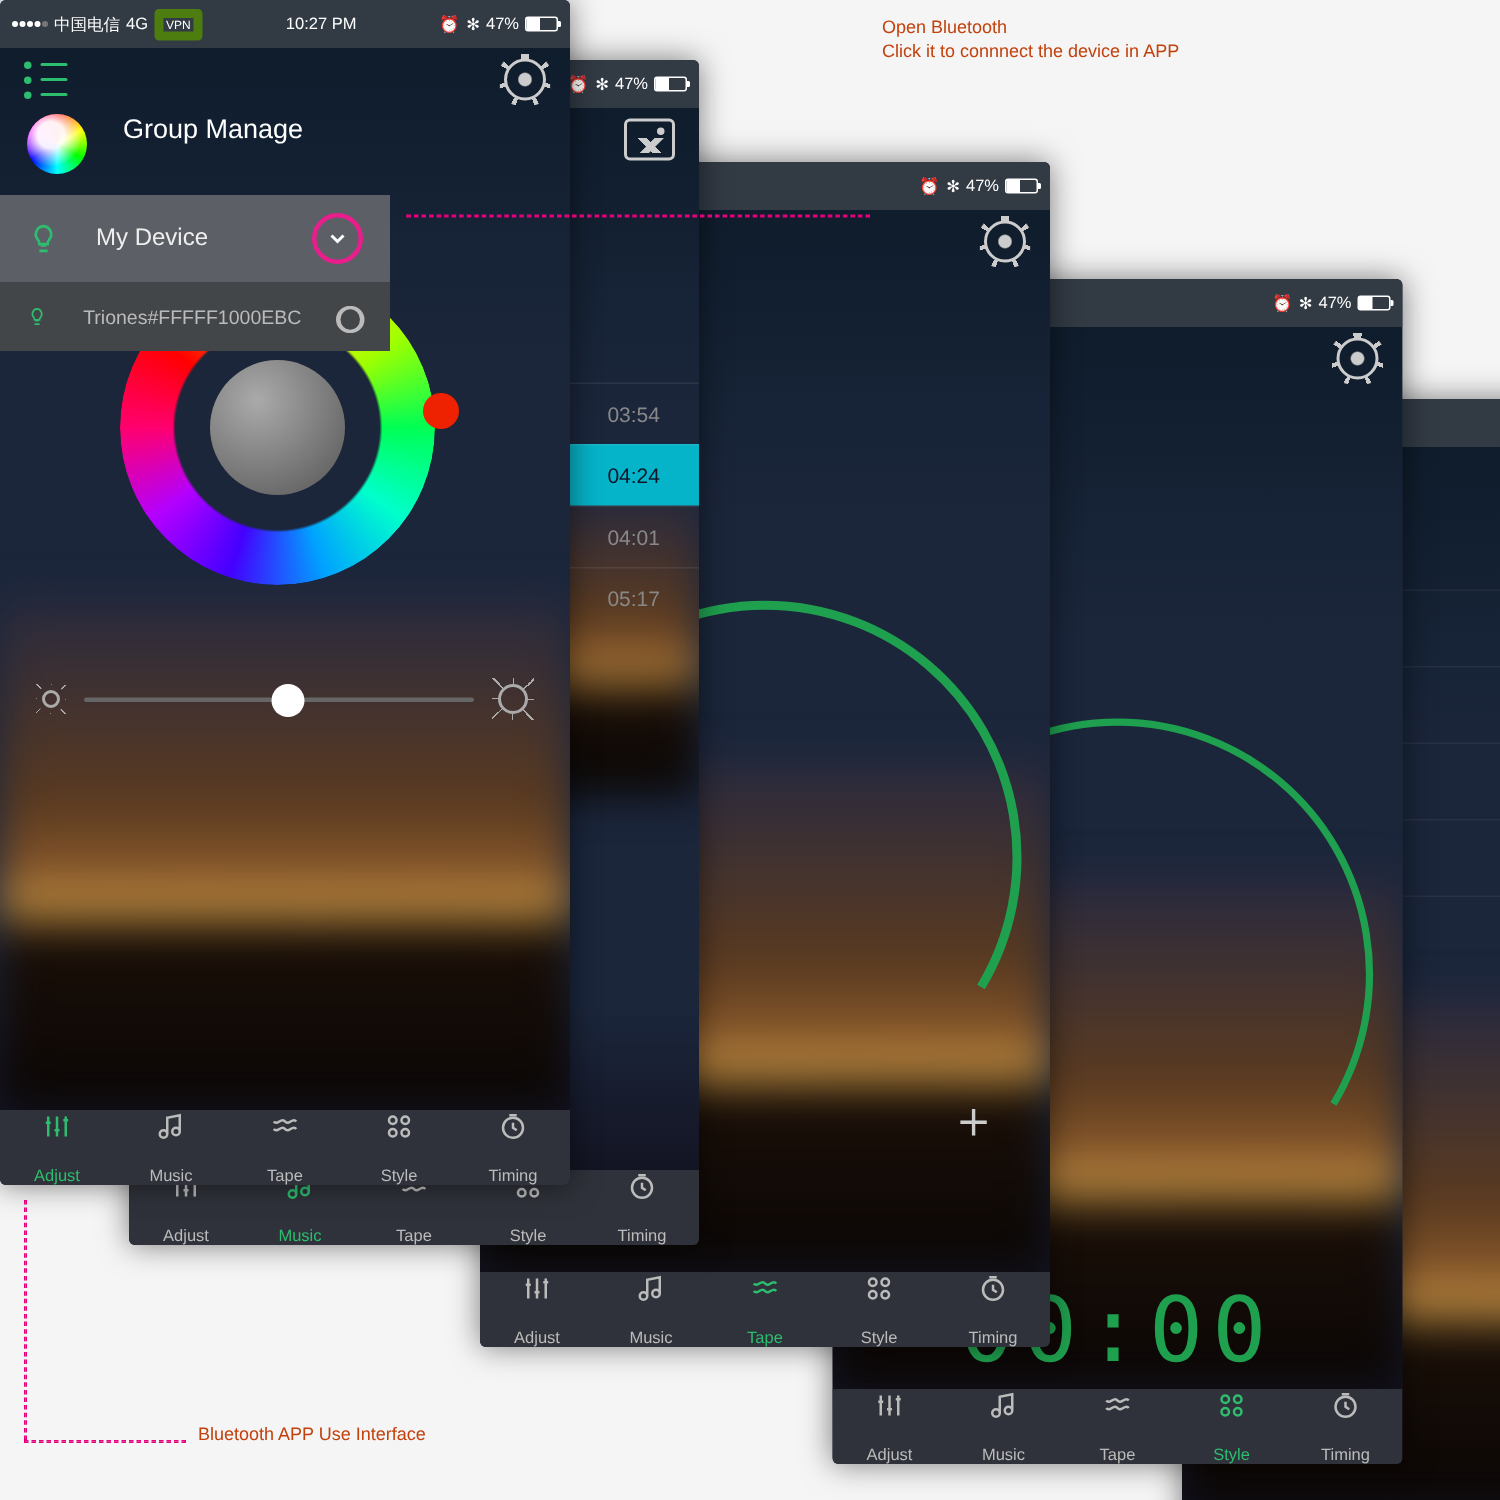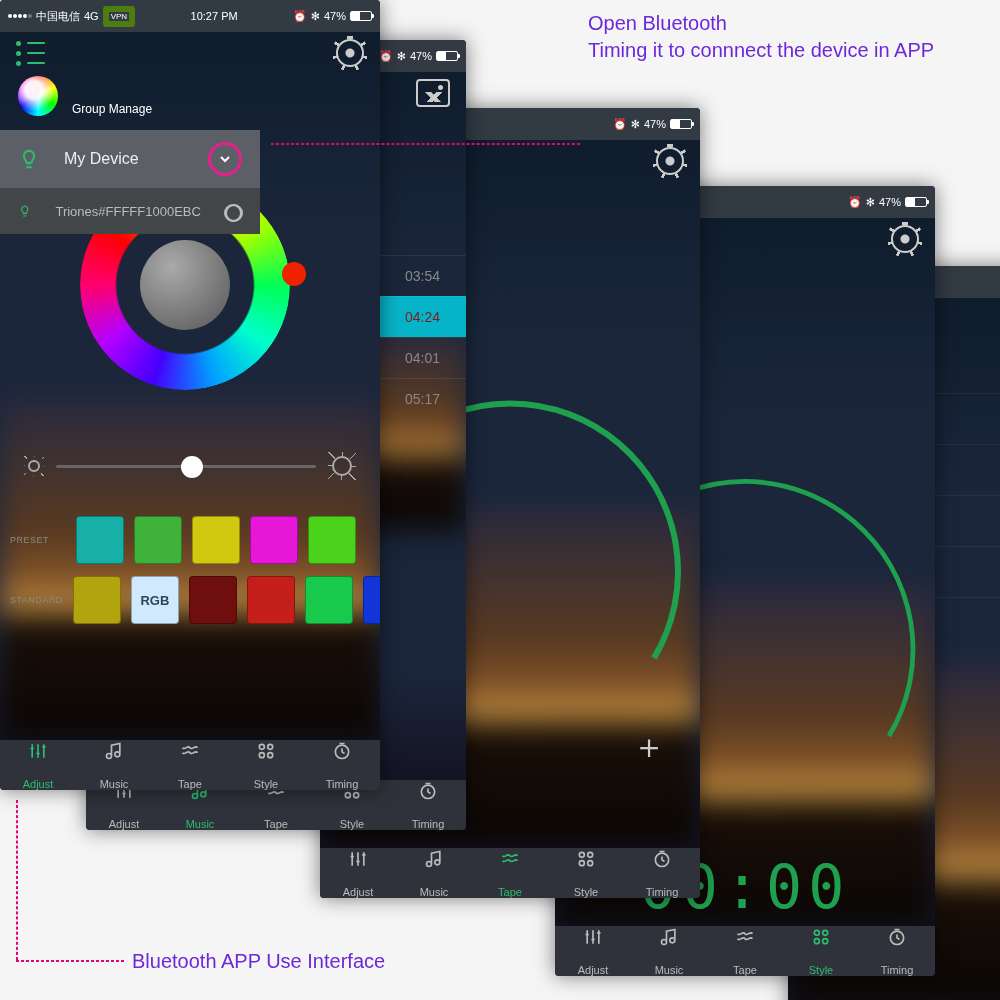--- a/index.html
+++ b/index.html
@@ -38,21 +38,21 @@
   .hamb i{width:5px;height:5px;border-radius:50%;background:#2dbd6e}
   .hamb b{width:18px;height:2px;background:#2dbd6e;border-radius:1px}
   .bottom-tabs{position:absolute;left:0;right:0;bottom:0;height:50px;background:#2f323a;display:flex;z-index:20}
   .tab{flex:1;display:flex;flex-direction:column;align-items:center;justify-content:center;gap:17px;color:#bbb;font-size:11px;cursor:pointer}
   .tab.act{color:#2dbd6e}
   .tab svg{width:20px;height:20px}
 
   
   #p1{left:0;top:0;z-index:5}
   .sidebar{position:absolute;left:0;top:62px;width:260px;z-index:30}
-  .grp-hdr{display:flex;align-items:flex-end;gap:14px;padding:14px 18px;font-size:12px;color:#fff}
+  .grp-hdr{display:flex;align-items:flex-start;gap:24px;padding:14px 18px;font-size:18px;color:#fff}
   .rgb-ball{width:40px;height:40px;border-radius:50%;
     background:conic-gradient(from 0deg,red,yellow,lime,cyan,blue,magenta,red),
                radial-gradient(circle at 45% 40%,#fff 0 20%,transparent 55%);
     background-blend-mode:normal;position:relative;overflow:hidden}
   .rgb-ball::after{content:"";position:absolute;inset:0;background:radial-gradient(circle at 40% 35%,rgba(255,255,255,.95) 0 25%,transparent 60%)}
   .dev-row{display:flex;align-items:center;gap:24px;padding:12px 18px;font-size:16px;color:#eee;background:#5c6066}
   .dev-row.dim{background:#434649;font-size:13px;color:#bbb}
   .bulb{width:22px;height:22px;stroke:#2dbd6e;fill:none;stroke-width:2}
   .chev{width:34px;height:34px;border:3px solid #e91e8c;border-radius:50%;display:flex;align-items:center;justify-content:center;margin-left:auto}
   .chev svg{width:16px;height:16px;stroke:#fff;stroke-width:3;fill:none}
@@ -87,45 +87,45 @@
     linear-gradient(-45deg,transparent 35%,#ccc 36% 54%,transparent 55%)}
   .img-ic::before{content:"";position:absolute;right:5px;top:4px;width:5px;height:5px;border-radius:50%;background:#ccc}
   .mus-title{padding:20px 0 2px 0;font-size:18px;color:#fff}
   .mus-sub{font-size:12px;color:#888;padding-bottom:18px}
   .controls{display:flex;align-items:center;gap:28px;justify-content:center;padding:4px 0 18px}
   .cbtn{width:44px;height:44px;border:2px solid #2dbd6e;border-radius:50%;display:flex;align-items:center;justify-content:center}
   .cbtn svg{width:18px;height:18px;fill:#2dbd6e}
   .shuf{font-size:24px;color:#2dbd6e}
   .track{display:flex;align-items:center;justify-content:space-between;padding:12px 26px;border-top:1px solid rgba(255,255,255,.08);font-size:14px}
   .track.active{background:#06b4c9;color:#fff}
-  .track .t{color:#888}.track.active .t{color:#7f1d1d}
+  .track .t{color:#888}.track.active .t{color:#0f172a}
 
   
   #p3{left:320px;top:108px;z-index:3}
   #p4{left:555px;top:186px;z-index:2}
   .arc{position:absolute;inset:70px 10px 120px 10px}
   .arc svg{width:100%;height:100%}
   .plus{position:absolute;right:34px;bottom:128px;font-size:34px;color:#ccc;font-weight:200}
   .bigtime{position:absolute;left:0;right:0;bottom:54px;text-align:center;font-size:60px;font-family:'DS-Digital',monospace;letter-spacing:6px;color:#1fa04f;z-index:10}
 
   
   #p5{left:788px;top:266px;z-index:1}
   .dev-title{padding:18px;font-size:15px;color:#eee}
   .op-row{display:flex;align-items:center;justify-content:space-between;padding:18px 22px;border-top:1px solid rgba(255,255,255,.06);position:relative;z-index:10}
 
   
-  .ann{position:absolute;color:#6d28d9;font-size:20px;font-weight:400;z-index:50;line-height:1.35}
+  .ann{position:absolute;color:#c2410c;font-size:12px;font-weight:400;z-index:50;line-height:1.35}
   .dash{position:absolute;border:1.5px dashed #e6007e;z-index:40}
 </style>
 </head>
 <body>
 
 <div class="ann" style="left:588px;top:10px">
   <div>Open Bluetooth</div>
-  <div>Timing it to connnect the device in APP</div>
+  <div>Click it to connnect the device in APP</div>
 </div>
 <div class="dash" style="left:271px;top:143px;width:309px;height:0"></div>
 <div class="dash" style="left:16px;top:800px;width:0;height:160px"></div>
 <div class="dash" style="left:16px;top:960px;width:108px;height:0"></div>
 <div class="ann" style="left:132px;top:948px">Bluetooth APP Use Interface</div>
 
 <div class="phone" id="p5">
   <div class="city-bg"></div>
   <div class="status">
     <span class="l">
@@ -417,43 +417,20 @@
   </div>
 
   <div class="bright">
     <div class="sun s"></div>
     <div class="slider">
         <i></i>
       </div>
     <div class="sun"></div>
   </div>
 
-  <div class="presets">
-    <div class="prow">
-        <div class="plab">PRESET</div>
-        <div id="preset-sw" style="display:flex;gap:10px">
-          <div class="sw" style="background: rgb(23, 176, 166);"></div>
-          <div class="sw" style="background: rgb(63, 178, 58);"></div>
-          <div class="sw" style="background: rgb(208, 201, 15);"></div>
-          <div class="sw" style="background: rgb(230, 23, 215);"></div>
-          <div class="sw" style="background: rgb(75, 210, 26);"></div>
-        </div>
-      </div>
-    <div class="prow">
-        <div class="plab">STANDARD</div>
-        <div id="standard-sw" style="display:flex;gap:10px">
-          <div class="sw" style="background: rgb(178, 164, 15);"></div>
-          <div class="sw rgb" style="background: rgb(207, 233, 255);">RGB</div>
-          <div class="sw" style="background: rgb(110, 14, 14);"></div>
-          <div class="sw" style="background: rgb(196, 31, 26);"></div>
-          <div class="sw" style="background: rgb(25, 201, 75);"></div>
-          <div class="sw" style="background: rgb(17, 53, 216);"></div>
-        </div>
-      </div>
-  </div>
 
   <div class="sidebar">
     <div class="grp-hdr">
       <div class="rgb-ball"></div>
       <span>Group Manage</span>
     </div>
     <div class="dev-row">
       <svg class="bulb" viewBox="0 0 24 24">
           <path d="M9 21h6M10 17h4M12 3a6 6 0 00-4 10c1 1 1 2 1 3h6c0-1 0-2 1-3a6 6 0 00-4-10z"></path>
         </svg>

